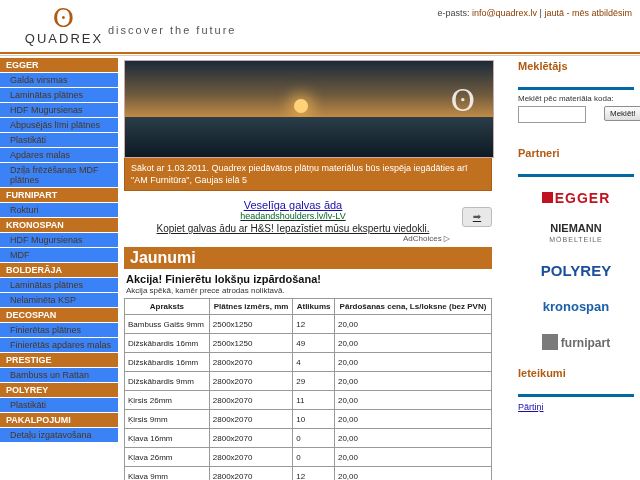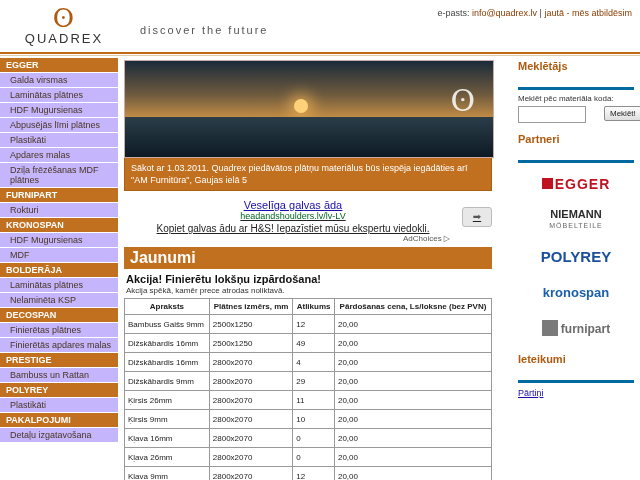--- a/index.html
+++ b/index.html
@@ -22,21 +22,21 @@
   }
   .logo .mark{
     font-family:"DejaVu Serif", serif;font-size:26px;color:#b05a10;letter-spacing:1px;
     line-height:28px;
   }
   .logo .word{
     font-family:"Liberation Sans", sans-serif;font-size:13px;letter-spacing:2px;
     color:#333;line-height:14px;
   }
   .tagline{
-    position:absolute;left:140px;top:24px;font-size:11px;color:#555;letter-spacing:2px;
+    position:absolute;left:108px;top:24px;font-size:11px;color:#555;letter-spacing:2px;
   }
   .topright{
     position:absolute;right:8px;top:8px;font-size:9px;color:#444;
   }
   .topright a{color:#8a3b00;text-decoration:none;}
   .hrule{
     height:2px;background:#c06a16;margin:0;
   }
   .hrule2{height:1px;background:#e2c9ae;margin-top:1px;}
   
@@ -48,21 +48,21 @@
     width:118px;flex:0 0 118px;padding-top:2px;
   }
   .side-title{
     font-size:9px;font-weight:bold;color:#7a3c00;padding:4px 4px 4px 6px;
   }
   .cat{
     background:#c1701f;color:#ffffff;font-weight:bold;font-size:9px;
     padding:2px 6px;border-bottom:1px solid #fff;
   }
   .sub{
-    background:#c4b5fd;color:#4a3520;font-size:9px;padding:2px 6px 2px 10px;
+    background:#3b82f6;color:#4a3520;font-size:9px;padding:2px 6px 2px 10px;
     border-bottom:1px solid #fff;
   }
   
   .center{
     flex:1 1 auto;padding:4px 6px 0 6px;box-sizing:border-box;width:380px;
   }
   .banner{
     width:368px;height:96px;position:relative;overflow:hidden;border:1px solid #caa;
     background:linear-gradient(#0b1b2b,#123049 40%,#4d6b7d 70%,#2b3e4c);
   }
@@ -311,21 +311,21 @@
     </div>
 
     <div class="rightcol">
       <div class="rtitle">Meklētājs</div>
       <div class="rlabel">Meklēt pēc materiāla koda:</div>
       <div class="searchrow">
         <input class="searchbox" type="text" placeholder="" style="">
         <button class="searchbtn">Meklēt!</button>
       </div>
 
-      <div class="rtitle" style="margin-top:10px;">Partneri</div>
+      <div class="rtitle" style="margin-top:24px;">Partneri</div>
 
       <div class="partner">
         <span class="p-egger"><span class="sq"></span><span>EGGER</span></span>
       </div>
       <div class="partner">
         <span class="p-niemann"><span>NIEMANN</span><small>MÖBELTEILE</small></span>
       </div>
       <div class="partner">
         <span class="p-polyrey">POLYREY</span>
       </div>

